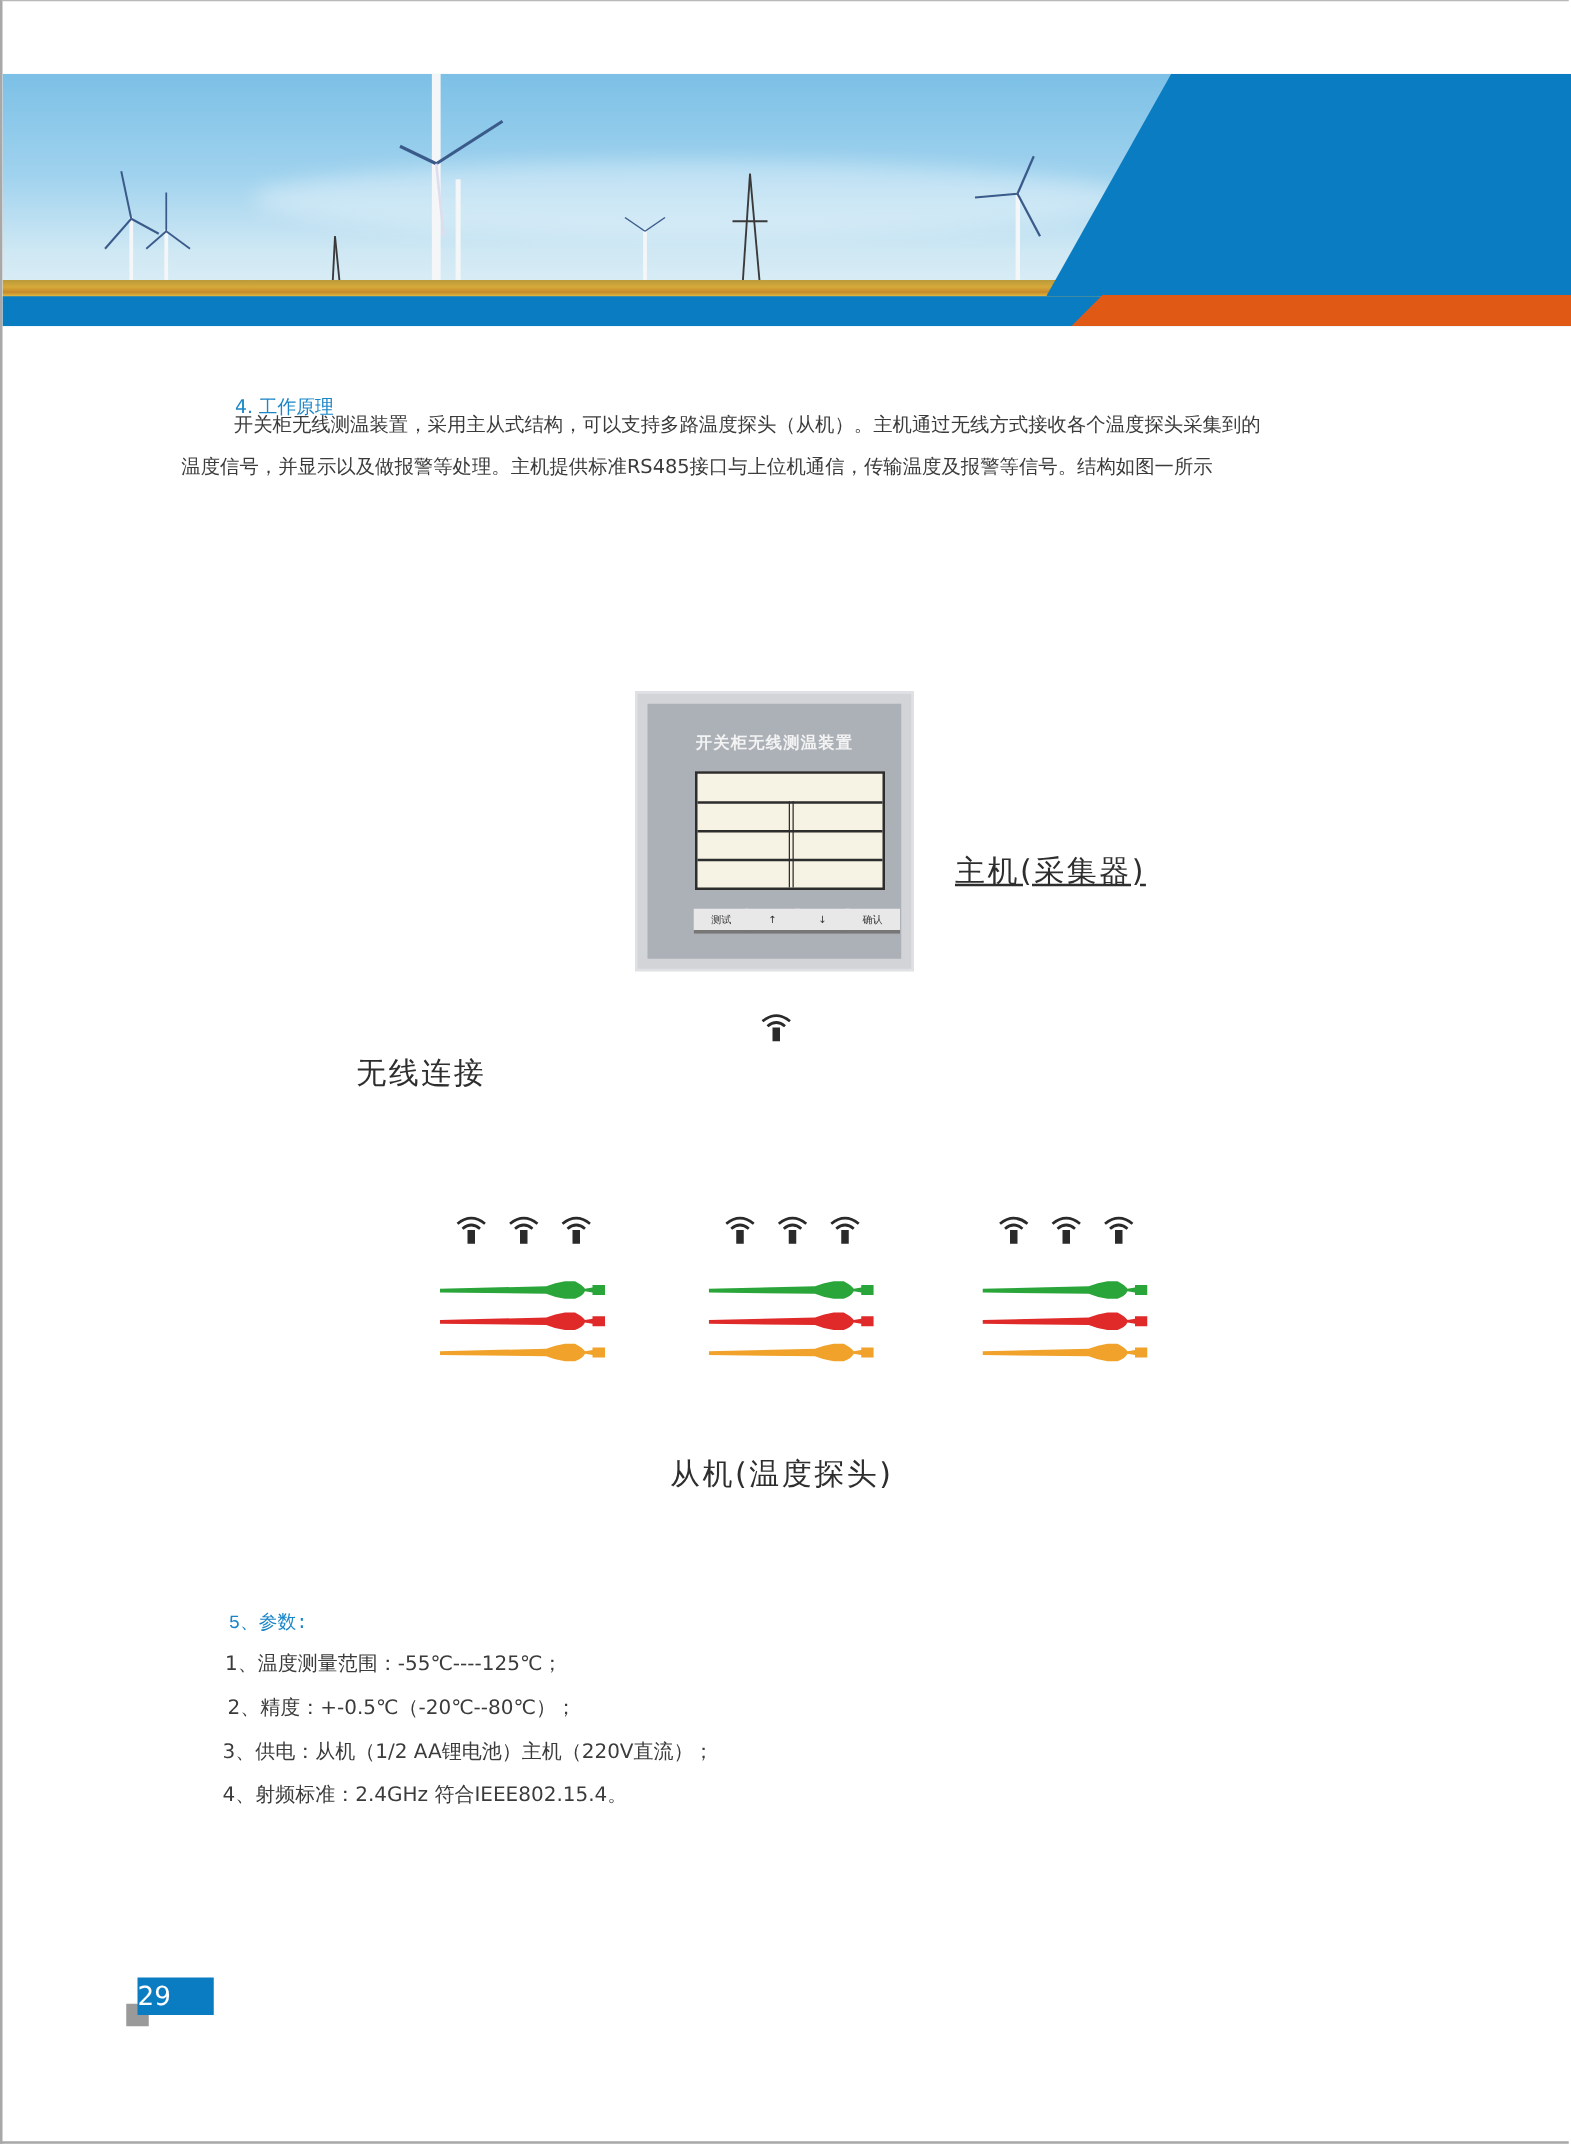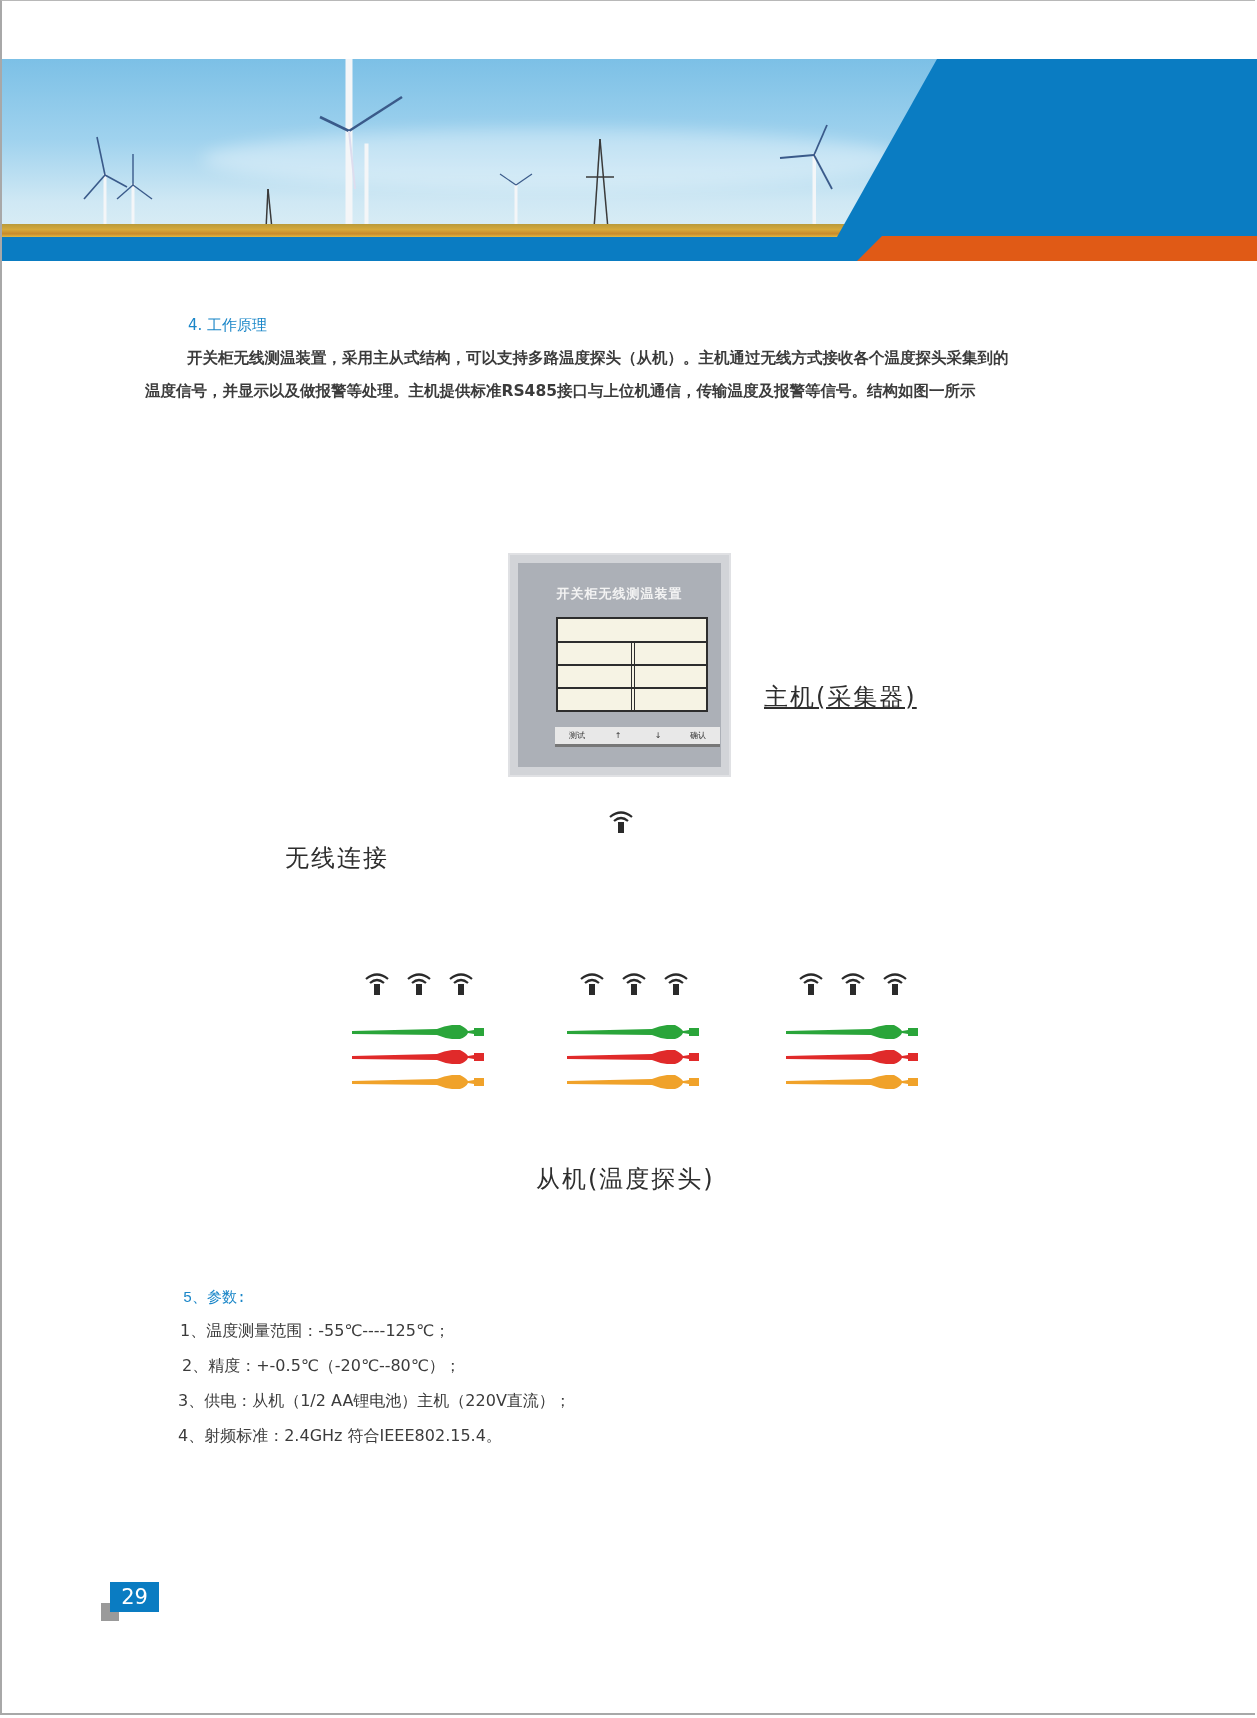--- a/index.html
+++ b/index.html
@@ -41,22 +41,22 @@
             background: #f6f3e4; border: 2px solid #2d2d2d; box-sizing: border-box; }
   .screen .r { position: absolute; left: 0; right: 0; height: 2px; background: #2d2d2d; }
   .screen .v { position: absolute; top: 22px; bottom: 0; width: 4px; border-left: 1.5px solid #2d2d2d; border-right: 1.5px solid #2d2d2d; box-sizing: border-box; }
   .dbtn { position: absolute; top: 164px; width: 44px; height: 20px; background: #e8e8e8;
           border-bottom: 3px solid #777; box-sizing: border-box; font-size: 8px; text-align: center; line-height: 17px; color: #333; }
   .label-big { position: absolute; font-size: 24px; color: #2e2e2e; letter-spacing: 2px; }
   
   .wifi { position: absolute; width: 26px; height: 26px; }
   
   .probe { position: absolute; width: 132px; height: 16px; }
-  .pagenum { position: absolute; left: 110px; top: 1582px; width: 49px; height: 30px; background: #0a7cc2;
-             color: #ffffff; font-size: 21px; text-align: center; line-height: 30px; }
+  .pagenum { position: absolute; left: 110px; top: 1582px; width: 61px; height: 30px; background: #0a7cc2;
+             color: #ffffff; font-size: 21px; line-height: 30px; }
   .pagesq { position: absolute; left: 101px; top: 1603px; width: 18px; height: 18px; background: #9a9a9a; }
   .param { position: absolute; font-size: 16px; color: #3b3b3b; }
 </style>
 </head>
 <body>
 
 <div class="page-border"></div>
 
 <div class="banner">
   <div class="sky">
@@ -100,21 +100,21 @@
       </g>
     </svg>
   </div>
   <div class="field"></div>
   <div class="blue-strip"></div>
   <div class="blue-panel"></div>
   <div class="orange-panel"></div>
 </div>
 
 <div class="h-blue" style="left:188px; top:316px;">4. 工作原理</div>
-<div class="para" style="top:342px;font-weight:bold;">
+<div class="para" style="top:324px;">
   <div><span class="indent"></span><span>开关柜无线测温装置，采用主从式结构，可以支持多路温度探头（从机）。主机通过无线方式接收各个温度探头采集到的</span></div>
   <div><span>温度信号，并显示以及做报警等处理。主机提供标准RS485接口与上位机通信，传输温度及报警等信号。结构如图一所示</span></div>
 </div>
 
 <div class="device">
   <div class="device-inner">
     <div class="device-title">开关柜无线测温装置</div>
     <div class="screen">
       <div class="r" style="top:22px"></div>
       <div class="r" style="top:45px"></div>

